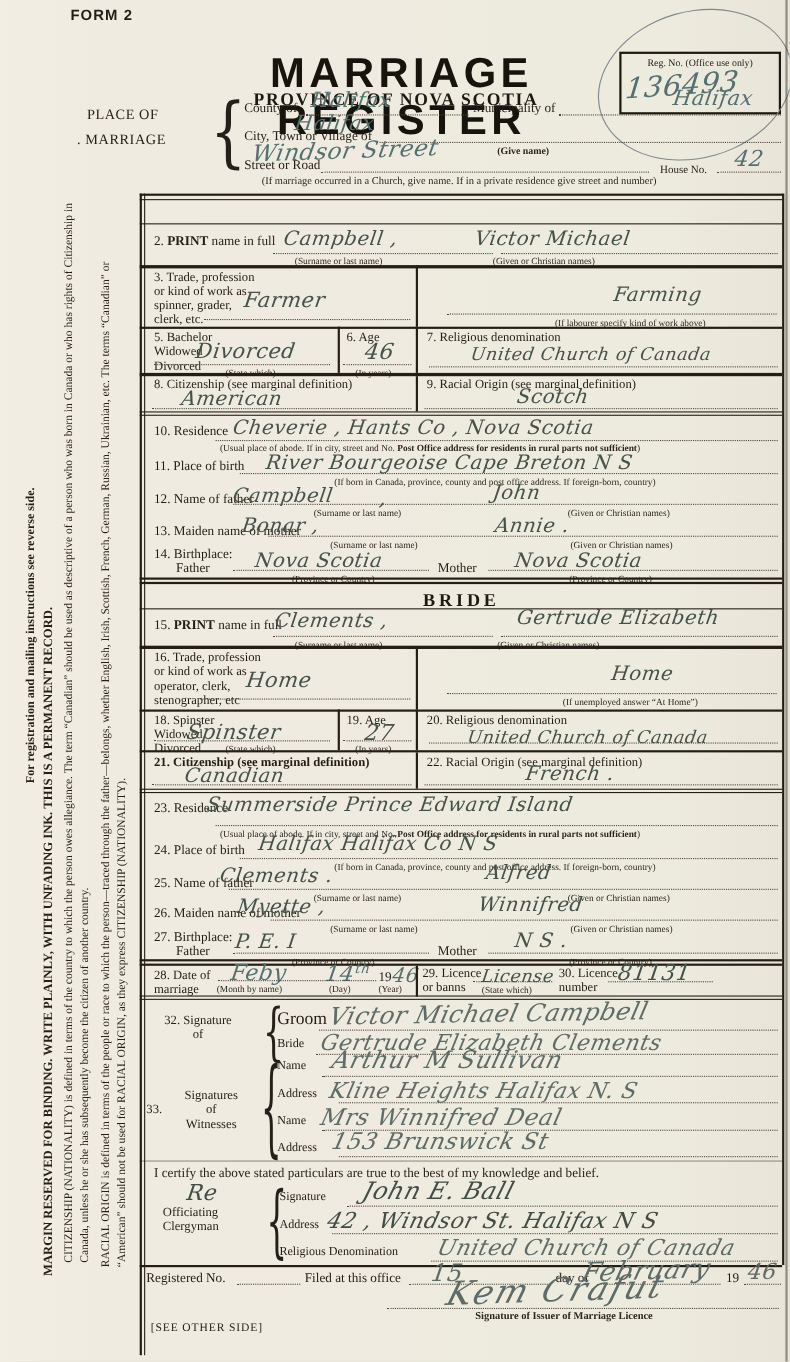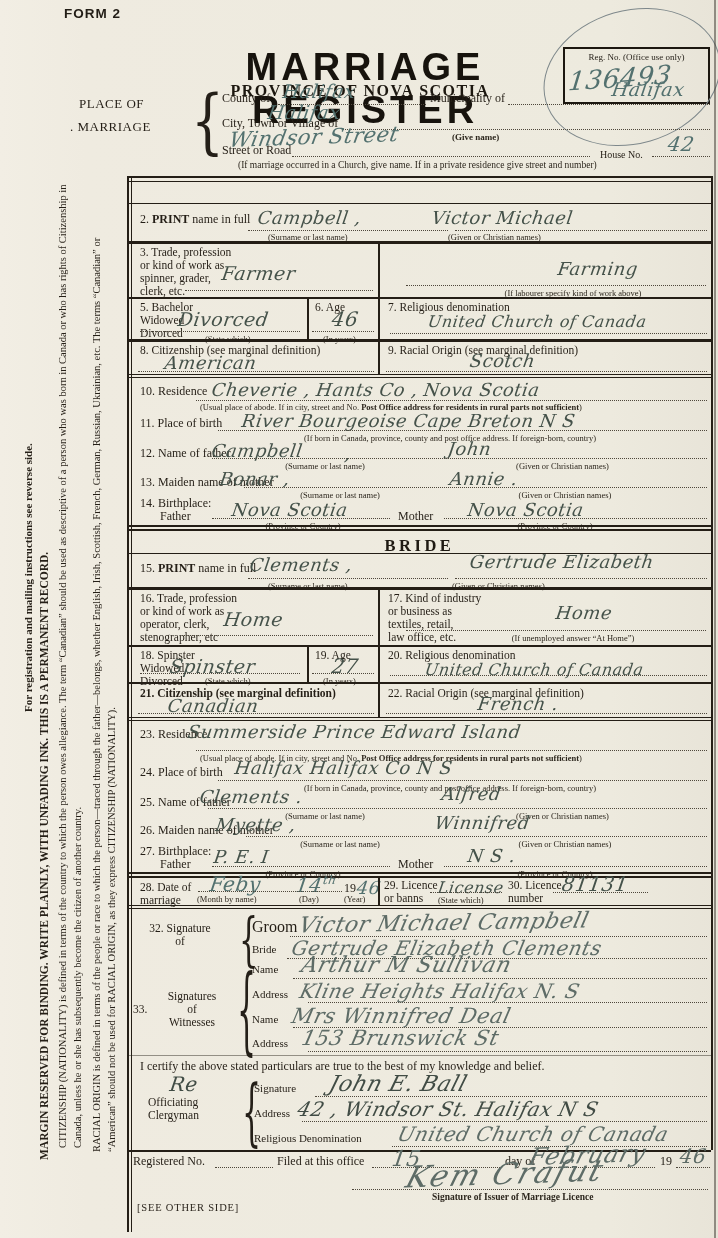--- a/index.html
+++ b/index.html
@@ -191,24 +191,20 @@
   <div class="sub" style="left:452px;top:581px;">(Given or Christian names)</div>
   <div class="hl" style="left:127px;top:587px;width:584px;height:2.5px;"></div>
 
   <div class="lbl" style="left:140px;top:592px;">16. Trade, profession
 or kind of work as
 operator,    clerk,
 stenographer, etc</div>
   <div class="hw cb s19" style="left:224px;top:608px;">Home</div>
   <div class="dot" style="left:182px;top:635px;width:191px;"></div>
   <div class="vl" style="left:378px;top:589px;height:56px;"></div>
-  <div class="lbl" style="left:388px;top:592px;">17. Kind of industry
-or  business  as
-textiles,   retail,
-law office, etc.</div>
   <div class="hw cb s18" style="left:556px;top:602px;">Home</div>
   <div class="dot" style="left:406px;top:630px;width:300px;"></div>
   <div class="sub ctr" style="left:438px;top:633px;width:270px;">(If unemployed answer “At Home”)</div>
   <div class="hl" style="left:127px;top:645px;width:584px;height:1.5px;"></div>
 
   <div class="lbl" style="left:140px;top:649px;">18. Spinster
 Widowed
 Divorced</div>
   <div class="hw cb s19" style="left:170px;top:655px;">Spinster</div>
   <div class="dot" style="left:140px;top:673px;width:160px;"></div>

